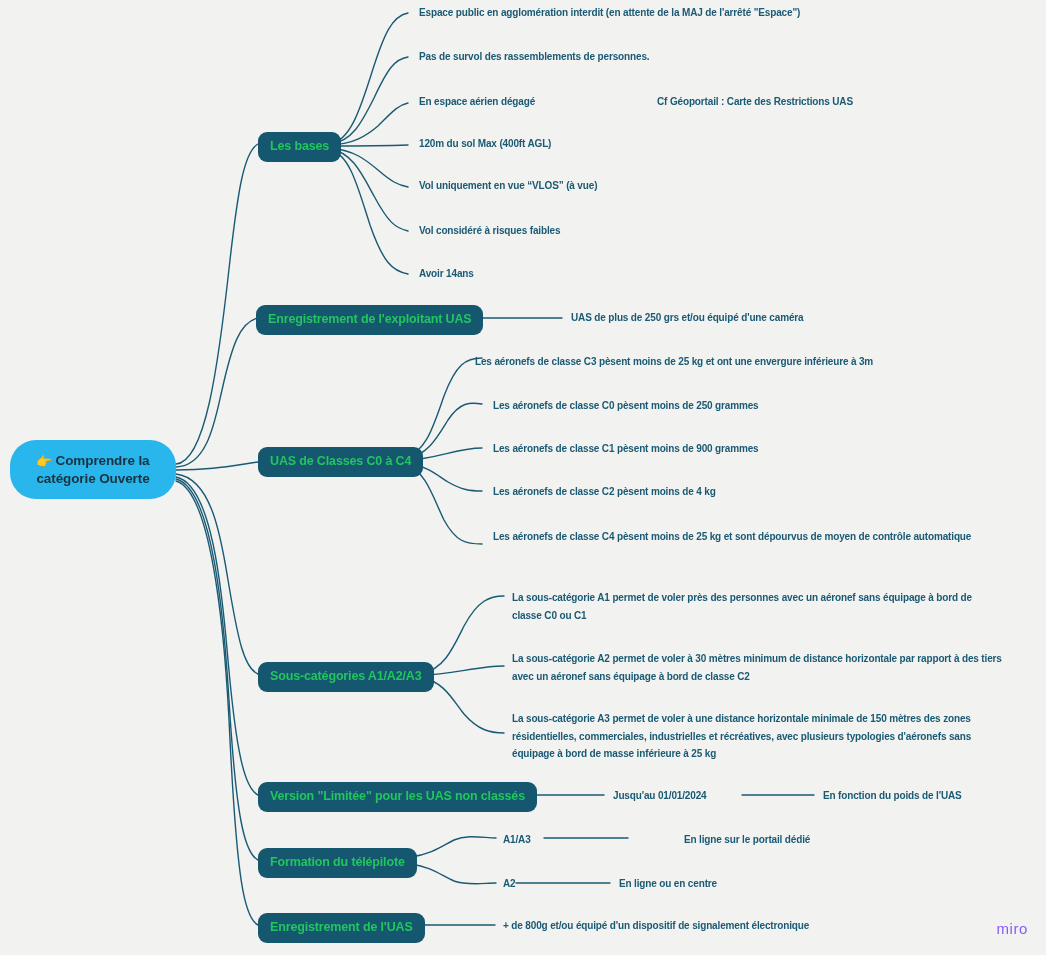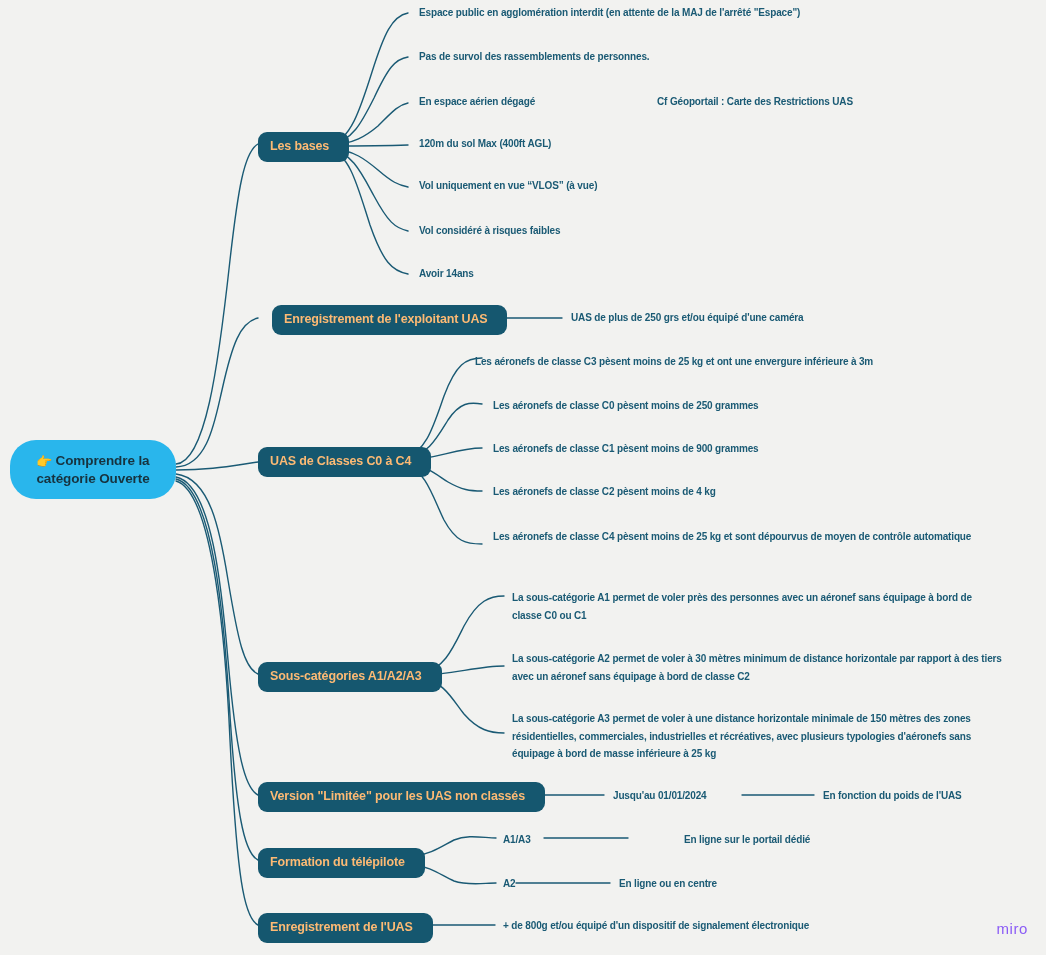--- a/index.html
+++ b/index.html
@@ -49,25 +49,25 @@
   .hand-icon {
     display: inline-block;
     margin-right: 3px;
     font-size: 13px;
     vertical-align: -1px;
   }
   
   .branch-node {
     background: #15576F;
     border-radius: 9px;
-    color: #fdba74;
+    color: #22c55e;
     font-weight: bold;
     font-size: 12.5px;
     line-height: 15px;
-    padding: 7px 20px 8px 12px;
+    padding: 7px 12px 8px 12px;
     white-space: nowrap;
     letter-spacing: -0.15px;
   }
   
   .leaf-node {
     color: #1A5A74;
     font-weight: bold;
     font-size: 10px;
     line-height: 17.5px;
     letter-spacing: -0.15px;
@@ -157,21 +157,21 @@
   <div class="node leaf-node" style="left:419px; top:177px; width:320px;">
     <span>Vol uniquement en vue “VLOS” (à vue)</span>
   </div>
   <div class="node leaf-node" style="left:419px; top:222px; width:320px;">
     <span>Vol considéré à risques faibles</span>
   </div>
   <div class="node leaf-node" style="left:419px; top:265px; width:220px;">
     <span>Avoir 14ans</span>
   </div>
 
-  <div class="node branch-node" style="left:272px; top:305px;text-align:center;">
+  <div class="node branch-node" style="left:256px; top:305px;text-align:center;">
     <span>Enregistrement de l'exploitant UAS</span>
   </div>
   <div class="node leaf-node" style="left:571px; top:309px; width:430px;">
     <span>UAS de plus de 250 grs et/ou équipé d'une caméra</span>
   </div>
 
   <div class="node branch-node" style="left:258px; top:447px;">
     <span>UAS de Classes C0 à C4</span>
   </div>
   <div class="node leaf-node" style="left:475px; top:353px; width:530px;">

